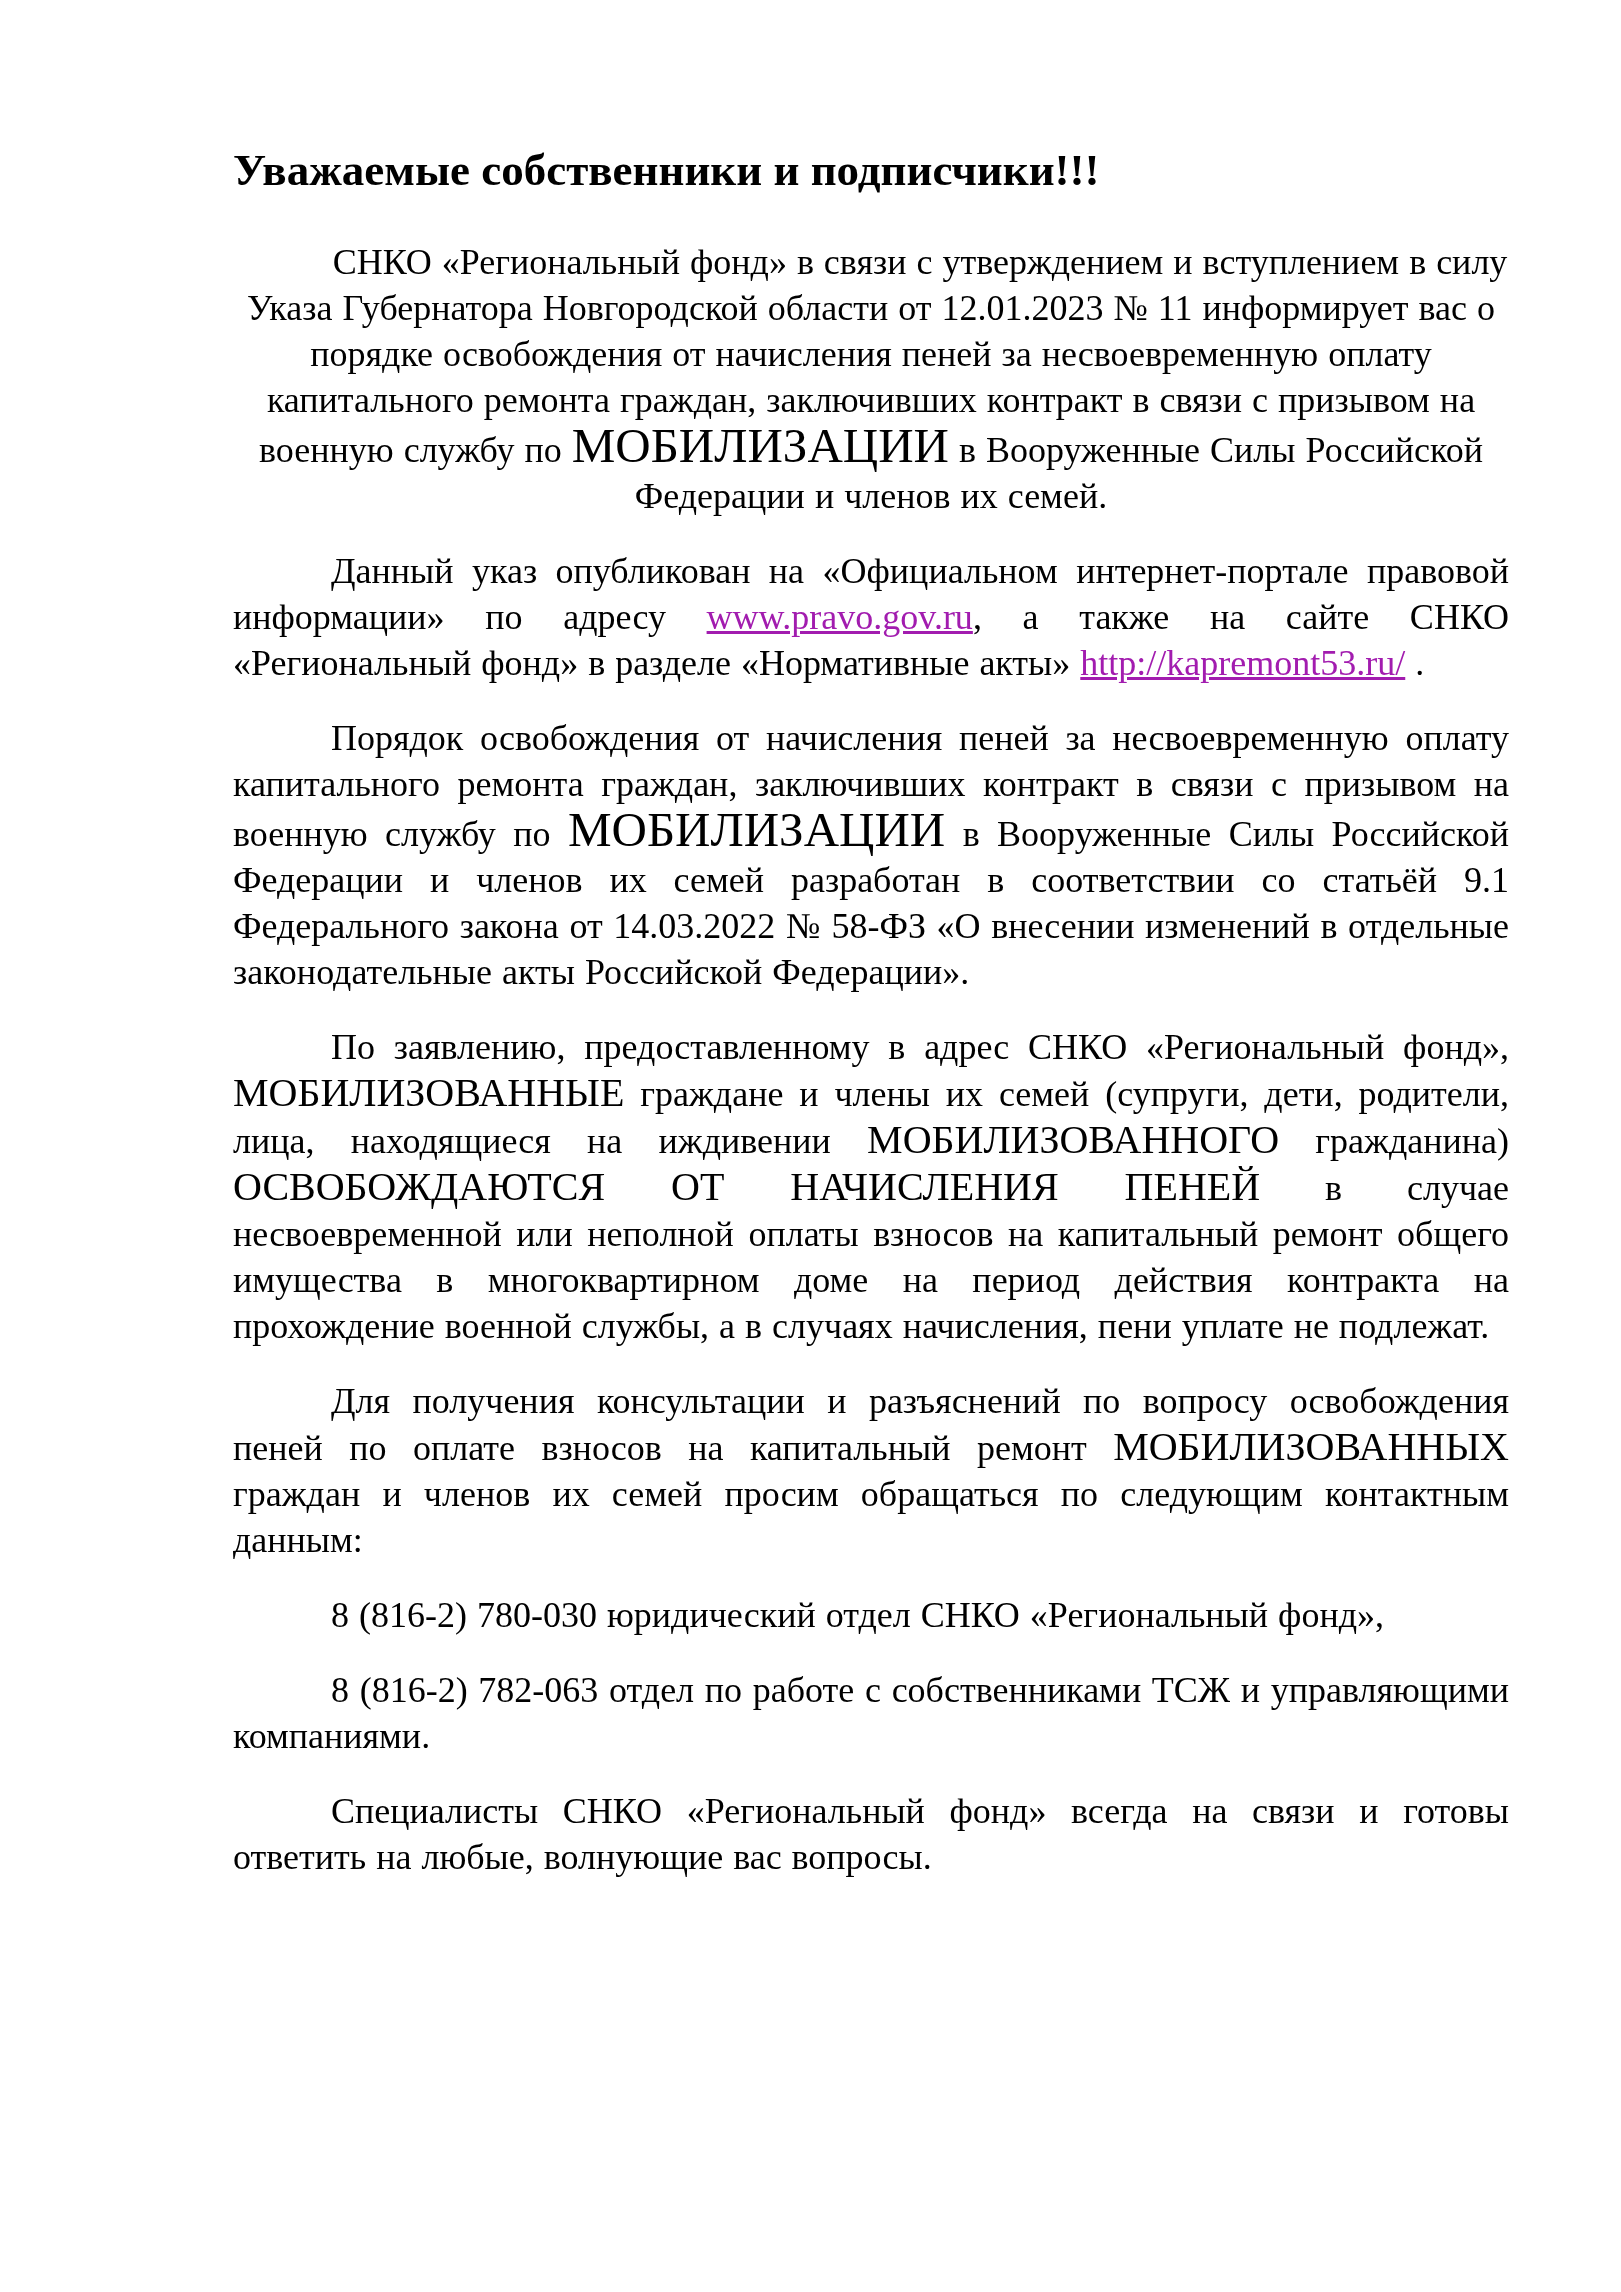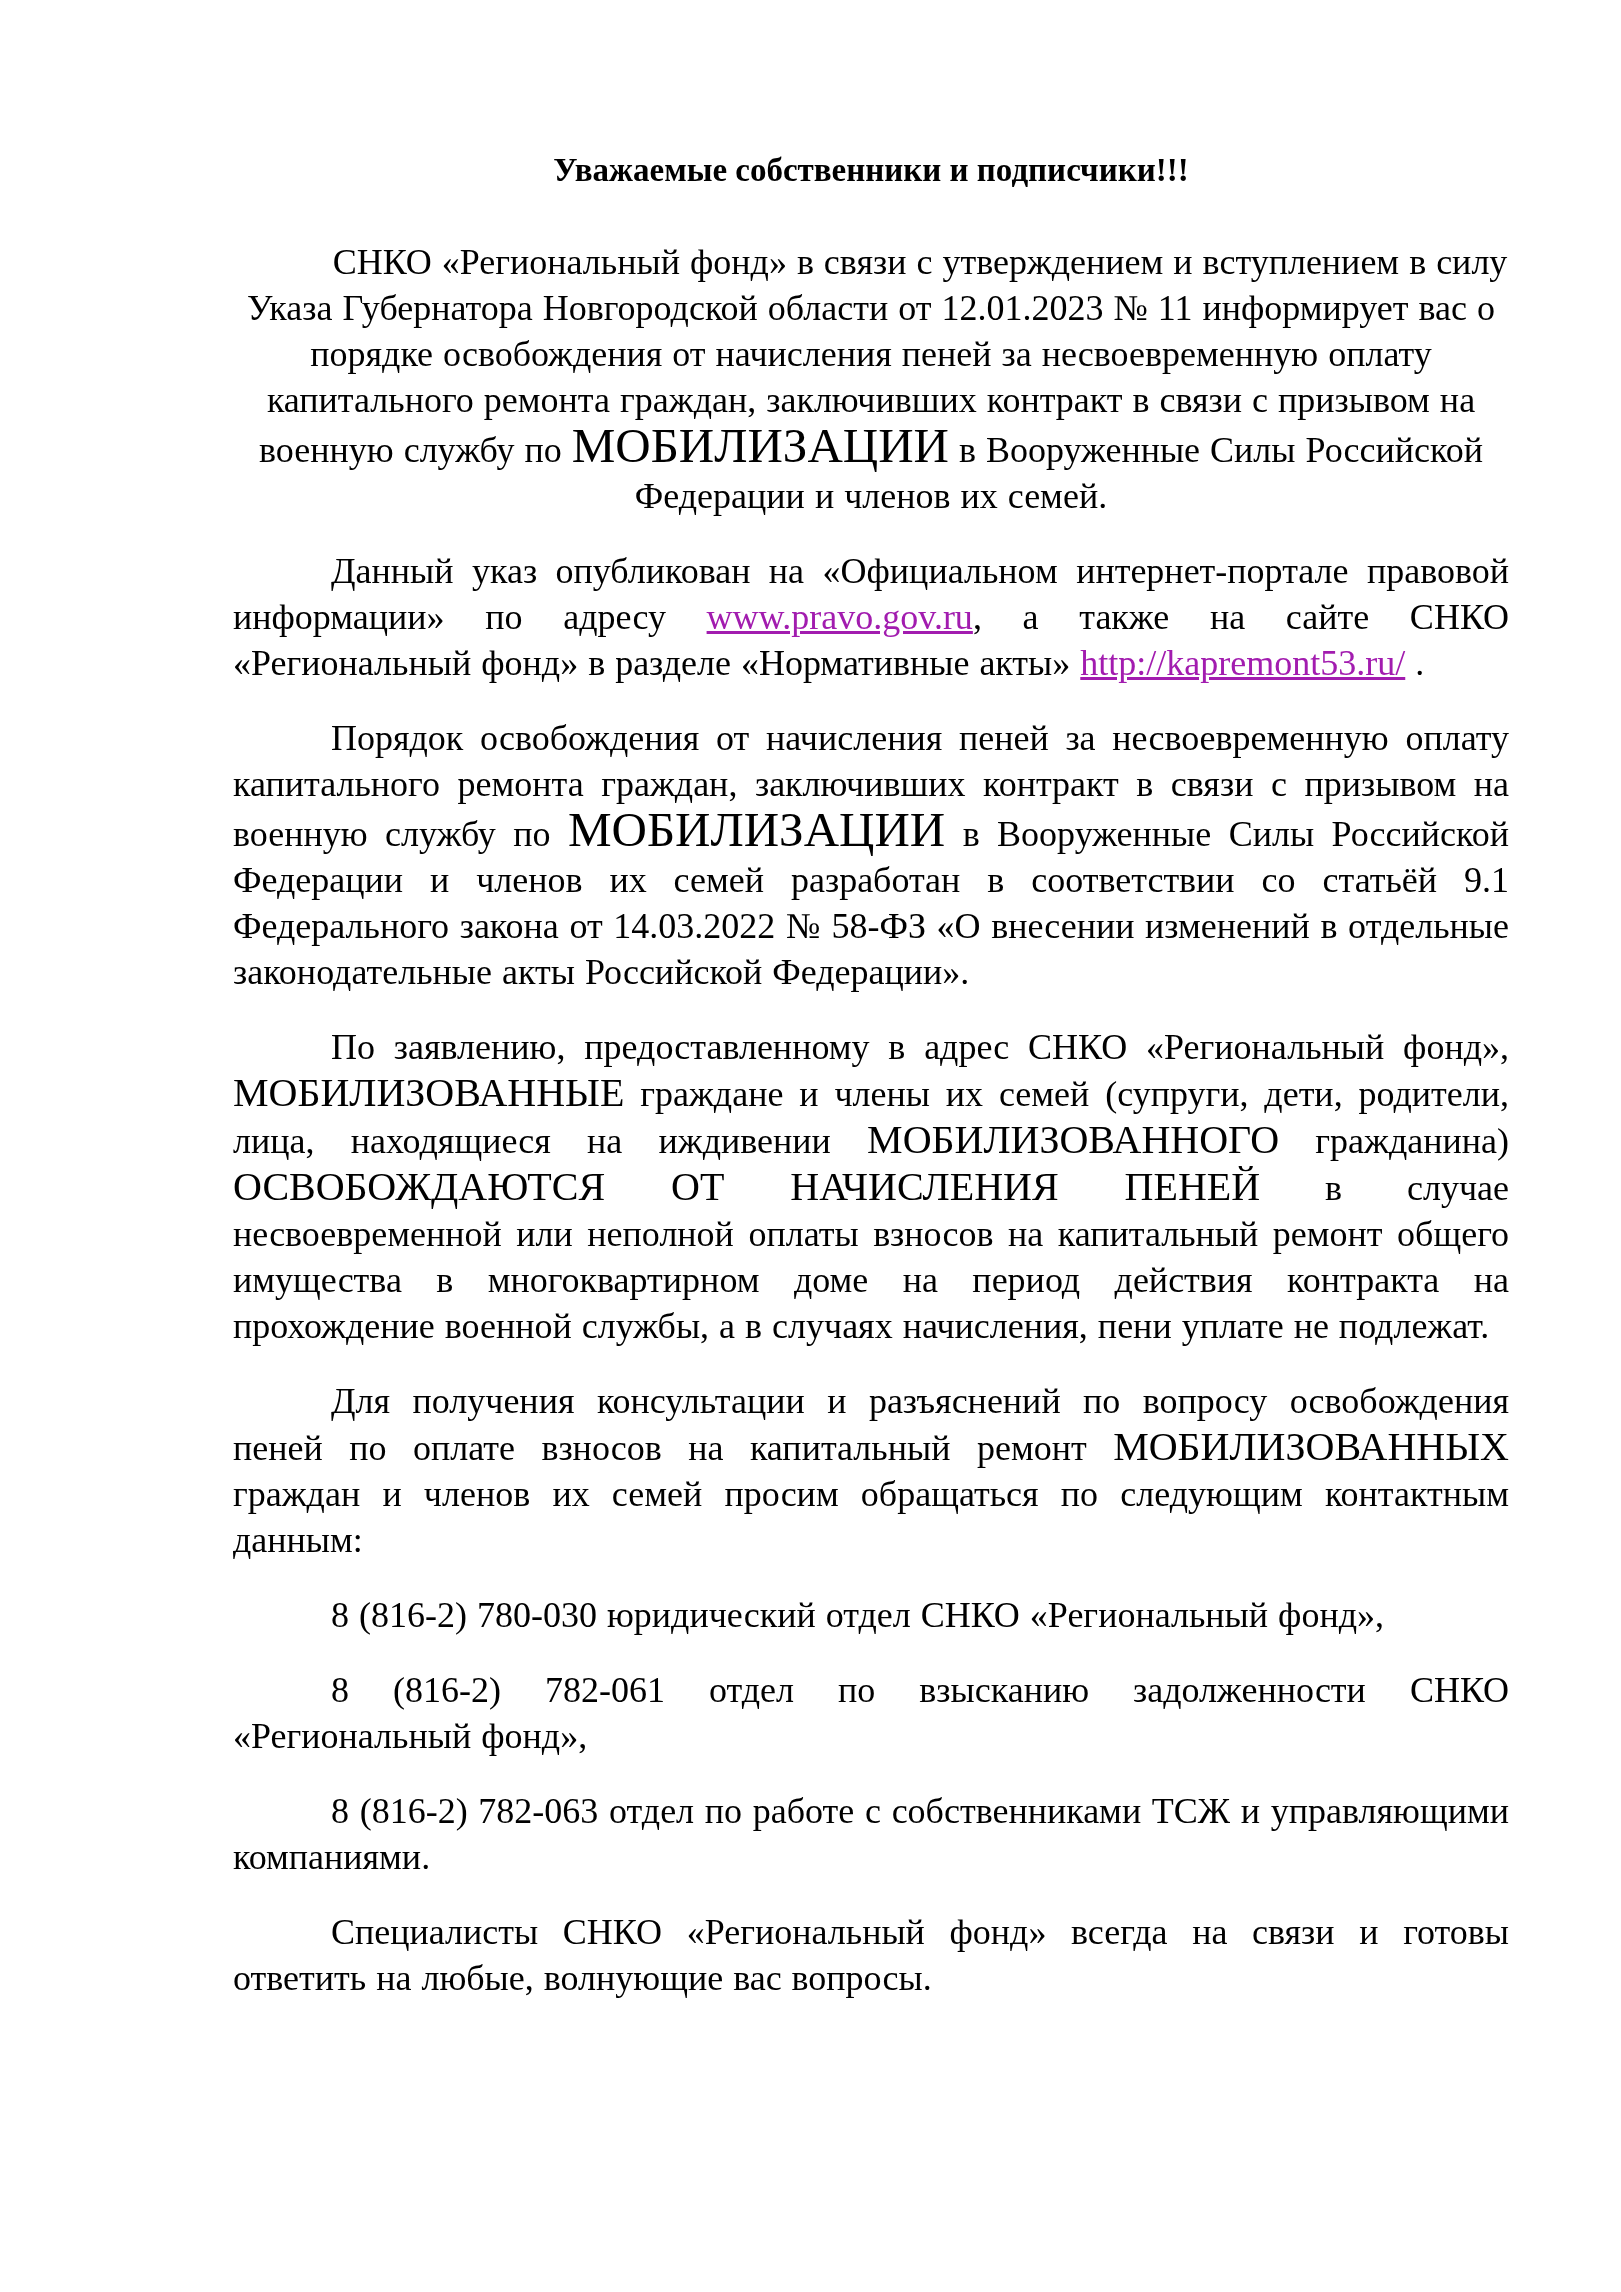--- a/index.html
+++ b/index.html
@@ -14,22 +14,22 @@
     margin: 0 auto;
     background: #ffffff;
     box-sizing: border-box;
     padding: 145px 112px 39px 233px;
     font-family: "Liberation Serif", "DejaVu Serif", serif;
     color: #000000;
     overflow: hidden;
   }
   .doc-title {
     margin: 0 0 43px 0;
-    text-align: center;
-    font-size: 33px;
+    text-align: left;
+    font-size: 45px;
     line-height: 51px;
     font-weight: bold;
   }
   .para {
     margin: 0 0 29px 0;
     font-size: 36px;
     line-height: 46px;
     text-indent: 98px;
     word-spacing: 1px;
   }
@@ -51,18 +51,17 @@
 
 <div class="page">
   <h1 class="doc-title">Уважаемые собственники и подписчики!!!</h1>
   <div>
       <p class="para align-left"><span>СНКО «Региональный фонд» в связи с утверждением и вступлением в силу Указа Губернатора Новгородской области от 12.01.2023 № 11 информирует вас о порядке освобождения от начисления пеней за несвоевременную оплату капитального ремонта граждан, заключивших контракт в связи с призывом на военную службу по </span><span class="r-xlcaps">МОБИЛИЗАЦИИ</span><span> в Вооруженные Силы Российской Федерации и членов их семей.</span></p>
       <p class="para align-justify"><span>Данный указ опубликован на «Официальном интернет-портале правовой информации» по адресу </span><a class="r-link">www.pravo.gov.ru</a><span>, а также на сайте СНКО «Региональный фонд» в разделе «Нормативные акты» </span><a class="r-link">http://kapremont53.ru/</a><span> .</span></p>
       <p class="para align-justify"><span>Порядок освобождения от начисления пеней за несвоевременную оплату капитального ремонта граждан, заключивших контракт в связи с призывом на военную службу по </span><span class="r-xlcaps">МОБИЛИЗАЦИИ</span><span> в Вооруженные Силы Российской Федерации и членов их семей разработан в соответствии со статьёй 9.1 Федерального закона от 14.03.2022 № 58-ФЗ «О внесении изменений в отдельные законодательные акты Российской Федерации».</span></p>
       <p class="para align-justify"><span>По заявлению, предоставленному в адрес СНКО «Региональный фонд», </span><span class="r-lcaps">МОБИЛИЗОВАННЫЕ</span><span> граждане и члены их семей (супруги, дети, родители, лица, находящиеся на иждивении </span><span class="r-lcaps">МОБИЛИЗОВАННОГО</span><span> гражданина) </span><span class="r-boldcaps">ОСВОБОЖДАЮТСЯ ОТ НАЧИСЛЕНИЯ ПЕНЕЙ</span><span> в случае несвоевременной или неполной оплаты взносов на капитальный ремонт общего имущества в многоквартирном доме на период действия контракта на прохождение военной службы, а в случаях начисления, пени уплате не подлежат.</span></p>
       <p class="para align-justify"><span>Для получения консультации и разъяснений по вопросу освобождения пеней по оплате взносов на капитальный ремонт </span><span class="r-lcaps">МОБИЛИЗОВАННЫХ</span><span> граждан и членов их семей просим обращаться по следующим контактным данным:</span></p>
       <p class="para align-justify"><span class="r-bold">8 (816-2) 780-030</span><span> юридический отдел СНКО «Региональный фонд»,</span></p>
-      <p class="para align-justify"><span class="r-bold">8 (816-2) 782-061</span><span> отдел по взысканию задолженности СНКО «Региональный фонд»,</span></p>
       <p class="para align-justify"><span class="r-bold">8 (816-2) 782-063</span><span> отдел по работе с собственниками ТСЖ и управляющими компаниями.</span></p>
       <p class="para align-justify"><span>Специалисты СНКО «Региональный фонд» всегда на связи и готовы ответить на любые, волнующие вас вопросы.</span></p>
     </div>
 </div>
 
 
 </body></html>

